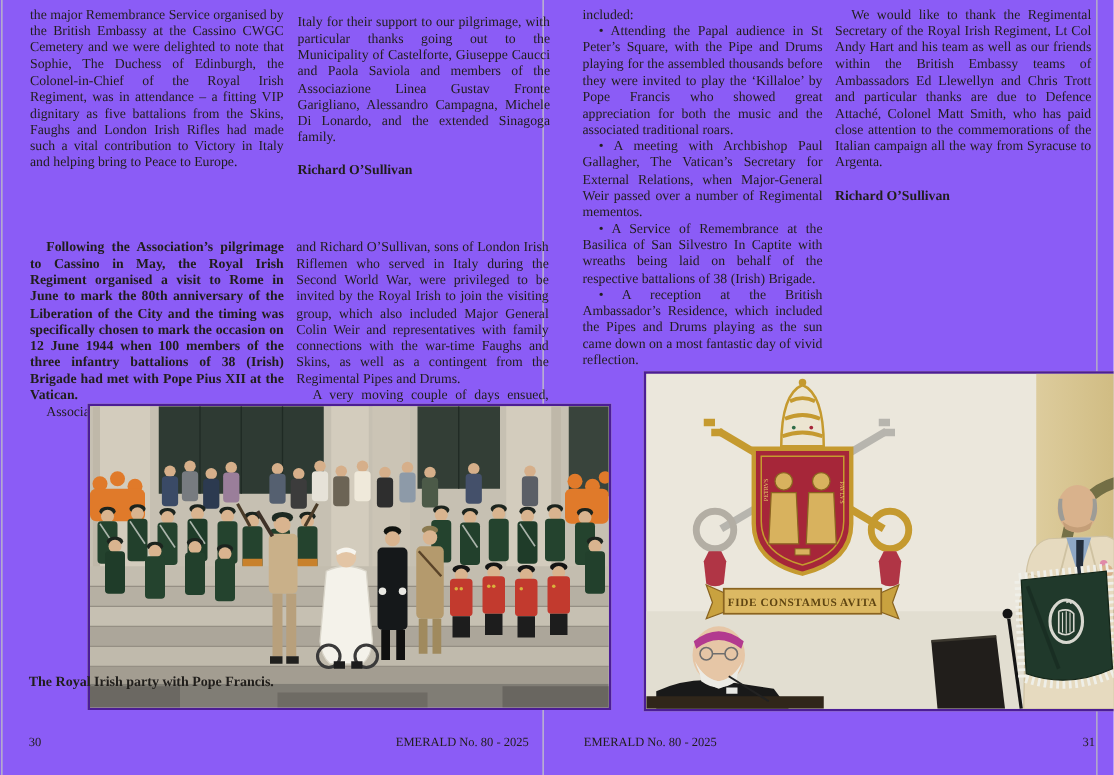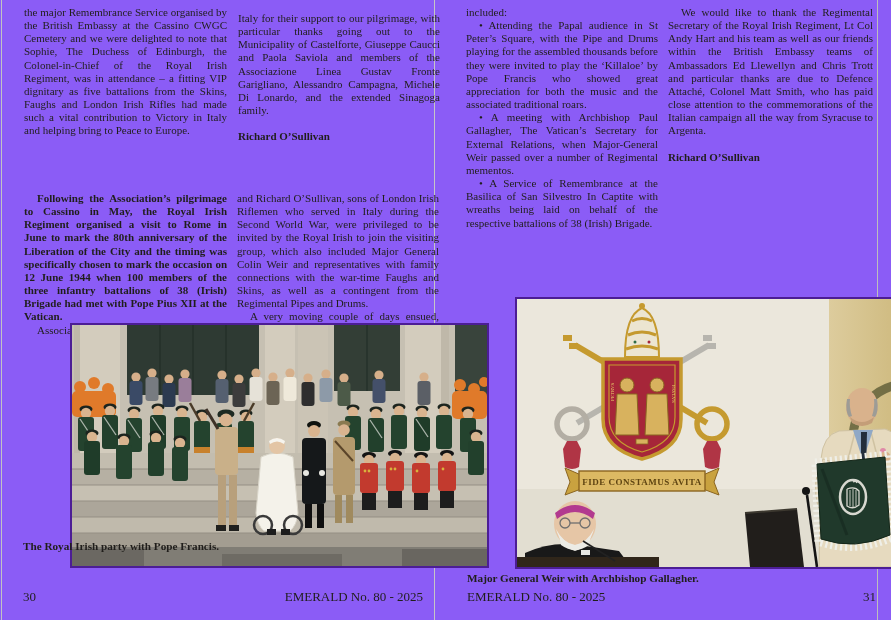--- a/index.html
+++ b/index.html
@@ -12,21 +12,21 @@
   .stretch{text-align-last:justify;}
   .lead{font-weight:bold;}
   .byline{font-weight:bold;margin-top:13px !important;}
   .banner{position:absolute;left:10px;top:152px;width:413px;height:34px;display:flex;
           align-items:center;justify-content:center;
           font-family:"Liberation Sans",sans-serif;font-variant:small-caps;font-weight:bold;
           font-size:14.5px;letter-spacing:1.4px;color:#f2f3ef;}
   .photo{position:absolute;box-sizing:border-box;border:2px solid #4c1d95;background:#d8d3c6;margin-left:48px;}
   .photo svg{display:block;}
   .caption{position:absolute;font-weight:bold;font-size:11.2px;}
-  .footer{position:absolute;display:flex;justify-content:space-between;font-size:13px;}
+  .footer{position:absolute;display:flex;justify-content:space-between;font-size:10px;}
 </style>
 </head>
 <body>
 
 <div class="canvas">
 
   <div class="vline" style="left:1px;background:#c2c2c2;"></div>
   <div class="vline" style="left:434px;background:#c6c6c6;"></div>
   <div class="vline" style="left:877px;background:#bdbdbd;"></div>
 
@@ -245,20 +245,21 @@
   <div class="footer" style="left:23px;top:589px;width:400px;">
     <span>30</span>
     <span>EMERALD No. 80 - 2025</span>
   </div>
 
   <div class="col" style="left:466px;top:6px;width:192px;">
     <p>included:</p>
     <p class="ind">• Attending the Papal audience in St Peter’s Square, with the Pipe and Drums playing for the assembled thousands before they were invited to play the ‘Killaloe’ by Pope Francis who showed great appreciation for both the music and the associated traditional roars.</p>
     <p class="ind">• A meeting with Archbishop Paul Gallagher, The Vatican’s Secretary for External Relations, when Major-General Weir passed over a number of Regimental mementos.</p>
     <p class="ind">• A Service of Remembrance at the Basilica of San Silvestro In Captite with wreaths being laid on behalf of the respective battalions of 38 (Irish) Brigade.</p>
+    <p class="ind">• A reception at the British Ambassador’s Residence, which included the Pipes and Drums playing as the sun came down on a most fantastic day of vivid reflection.</p>
   </div>
 
   <div class="col" style="left:668px;top:6px;width:205px;">
     <p class="ind">We would like to thank the Regimental Secretary of the Royal Irish Regiment, Lt Col Andy Hart and his team as well as our friends within the British Embassy teams of Ambassadors Ed Llewellyn and Chris Trott and particular thanks are due to Defence Attaché, Colonel Matt Smith, who has paid close attention to the commemorations of the Italian campaign all the way from Syracuse to Argenta.</p>
     <p class="byline">Richard O’Sullivan</p>
   </div>
 
   <div class="photo" style="left:467px;top:297px;width:395px;height:272px;">
     <svg viewBox="0 0 391 268" width="391" height="268">
       <defs>
@@ -373,20 +374,19 @@
           <path d="M 336,183 Q 339,181 340,184" stroke-width="1.5"></path>
           <path d="M 330,190 L 330,207 Q 336,211 342,206 L 342,192 Q 338,187 330,190" stroke-width="1.3"></path>
           <line x1="333" y1="191" x2="333" y2="207" stroke-width="0.9"></line>
           <line x1="336" y1="190" x2="336" y2="208" stroke-width="0.9"></line>
           <line x1="339" y1="191" x2="339" y2="207" stroke-width="0.9"></line>
         </g>
       </g>
     </svg>
   </div>
 
-  <div class="caption" style="left:467px;top:572px;width:400px;">Major General Weir with Archbishop Gallagher.</div>
 
   <div class="footer" style="left:467px;top:589px;width:409px;">
     <span>EMERALD No. 80 - 2025</span>
     <span>31</span>
   </div>
 
 </div>
 
 </body></html>

